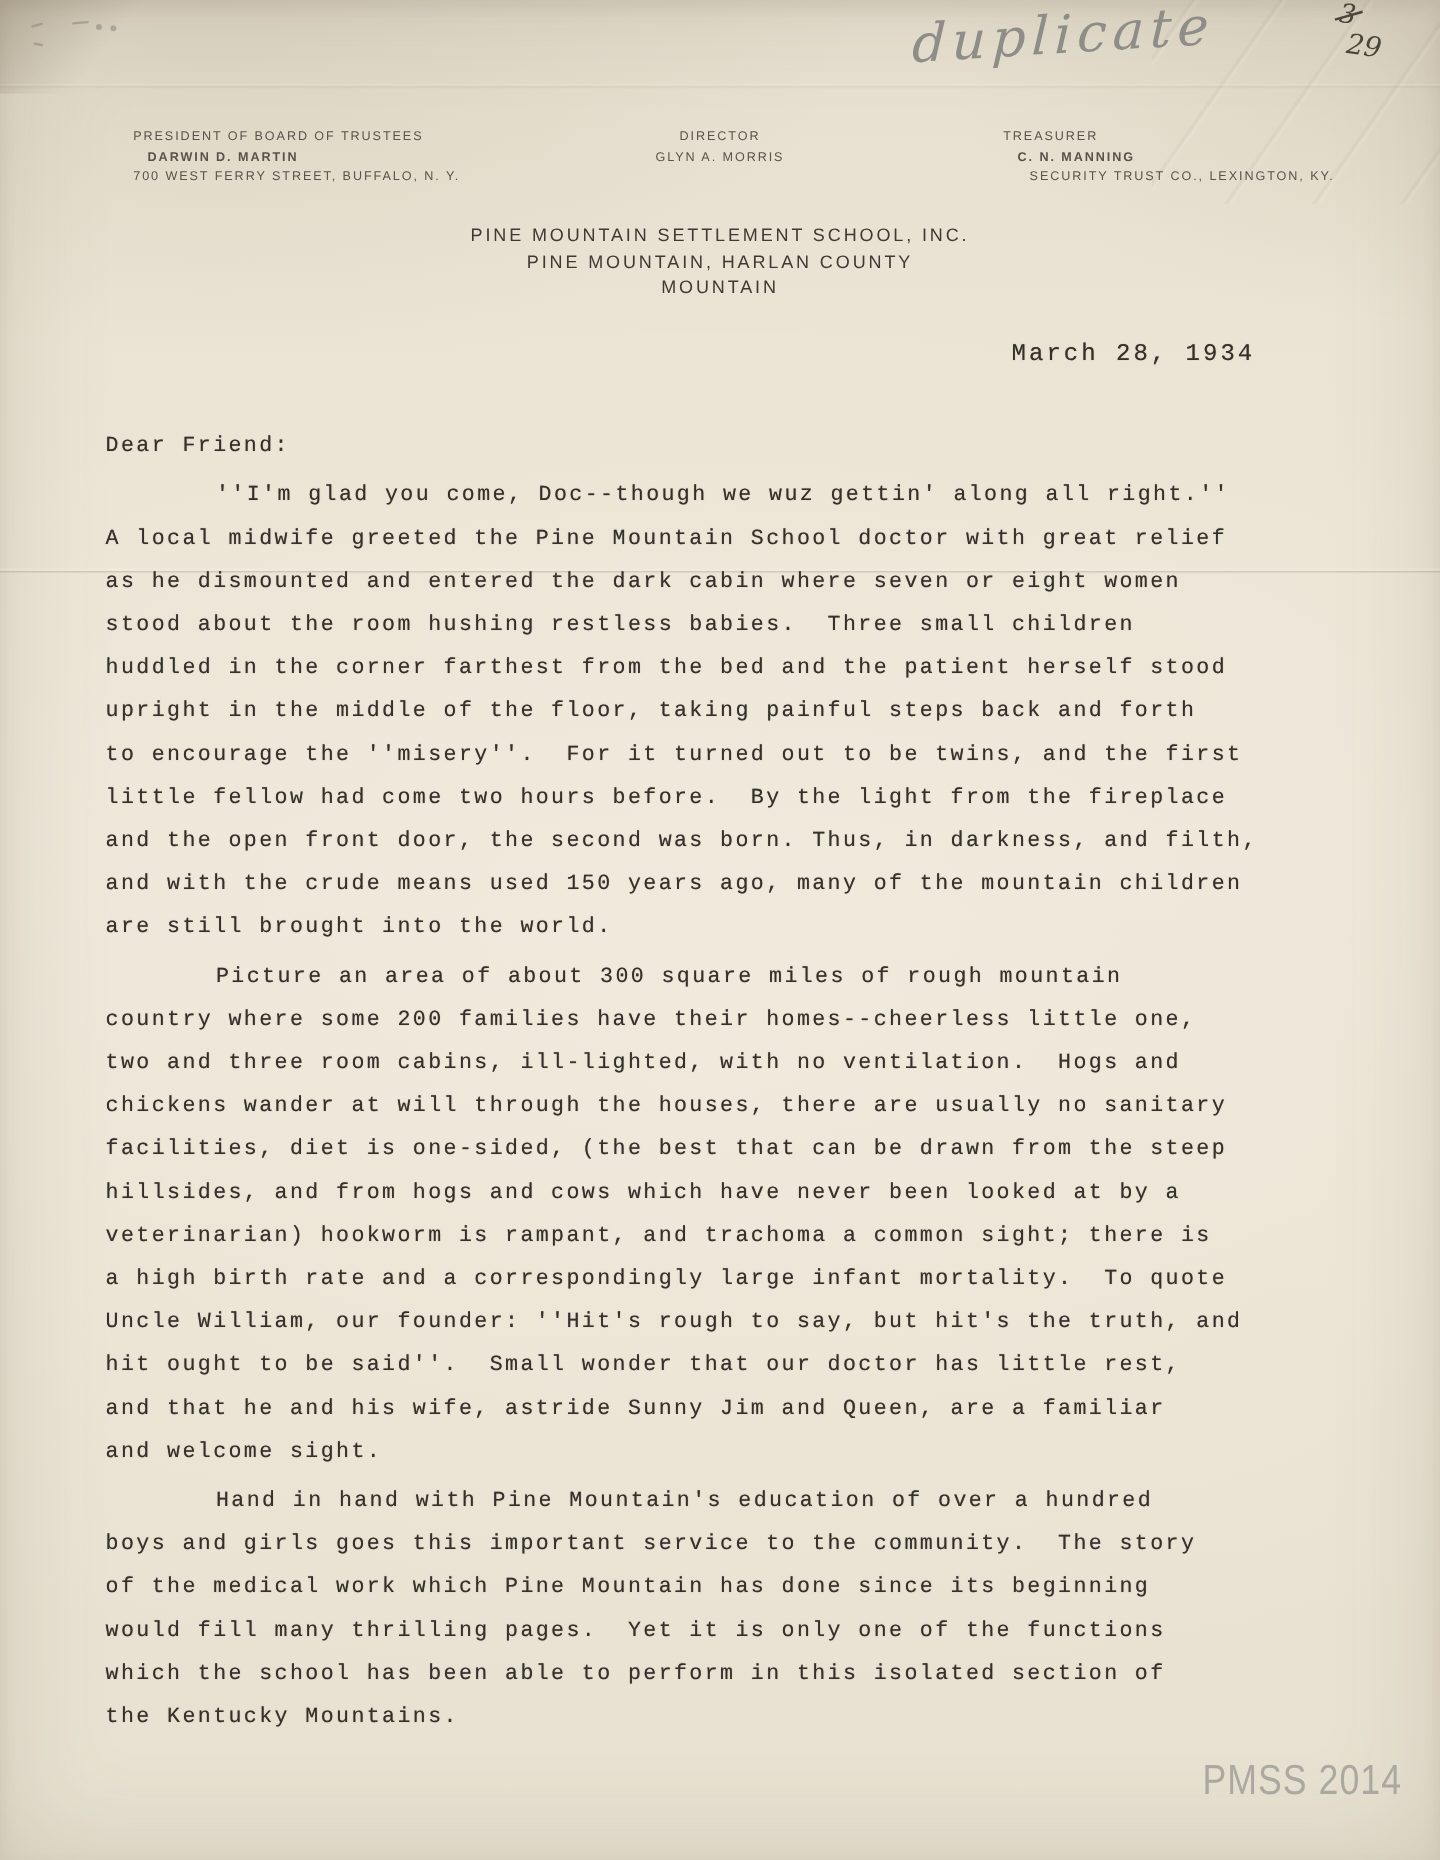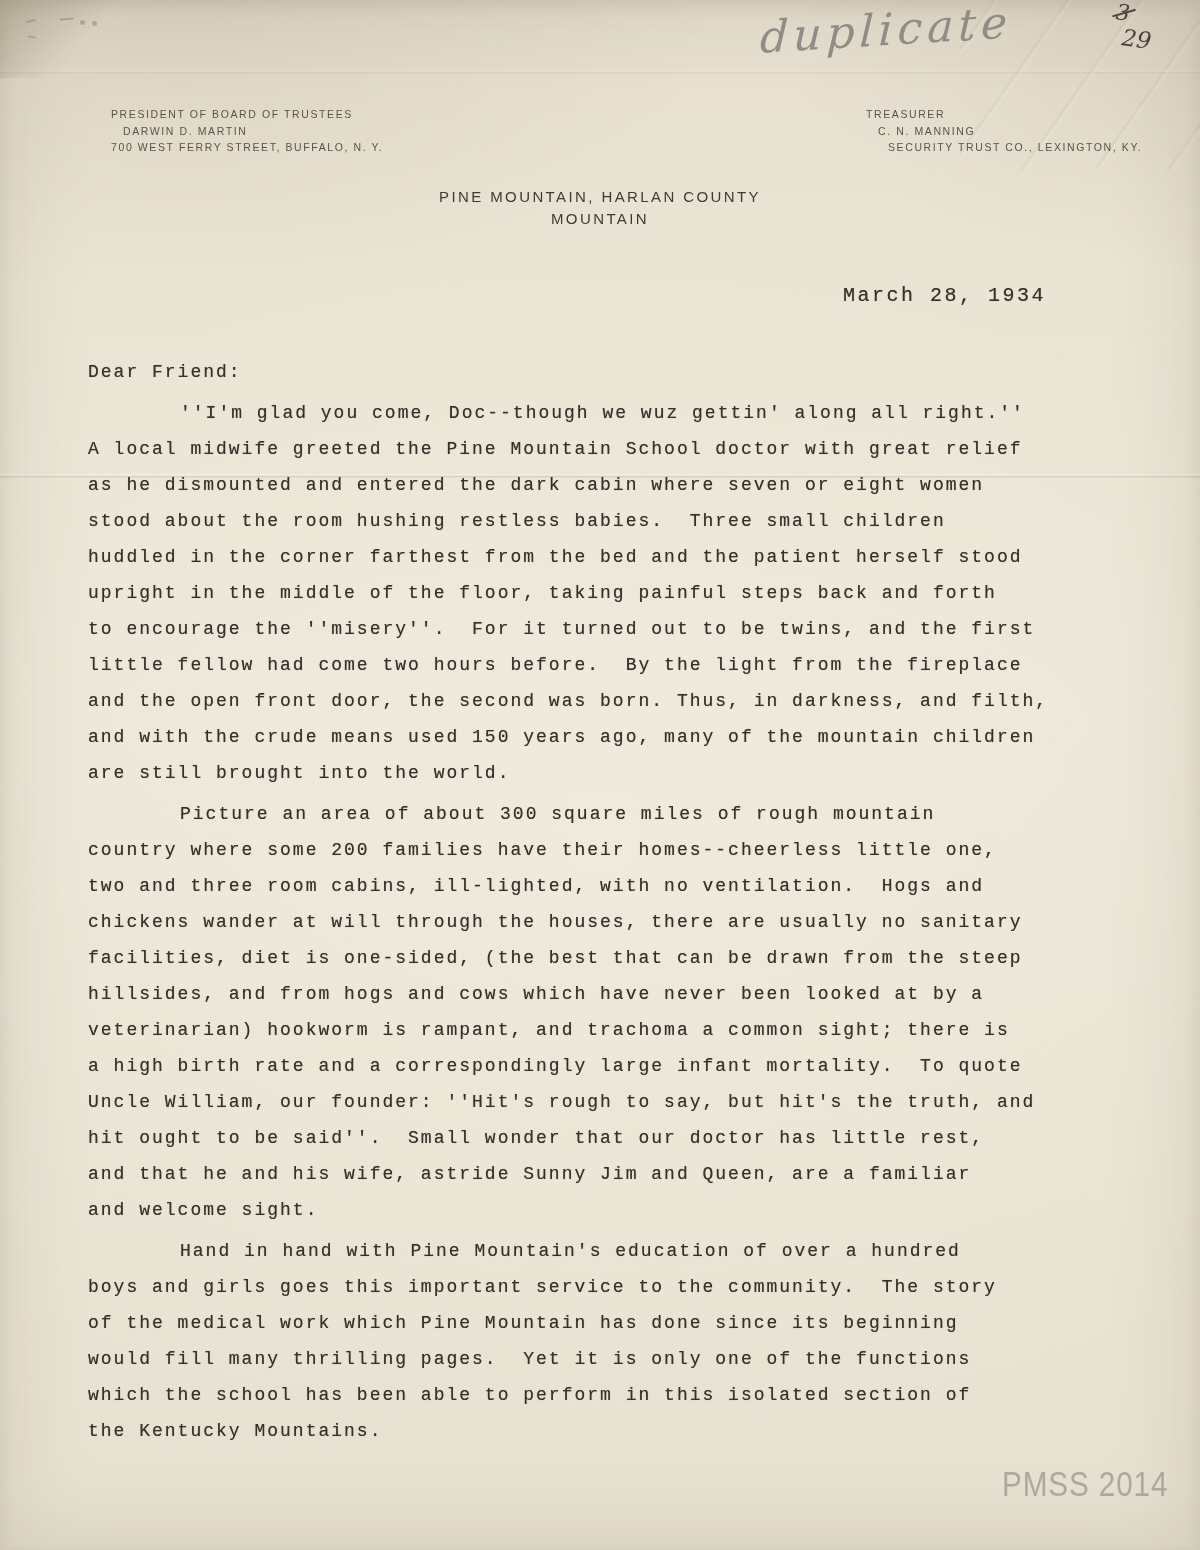--- a/index.html
+++ b/index.html
@@ -60,25 +60,25 @@
     background: #4a443b; transform: rotate(-22deg);
   }
   .num-plain { display: block; font-size: 23px; transform: rotate(8deg); margin: 4px 0 0 6px; }
 
   
   .lh {
     position: absolute; top: 106px;
     color: #59534b; font-size: 10.5px; letter-spacing: 1.6px; line-height: 16.5px;
     white-space: nowrap;
   }
-  .lh .ind1 { padding-left: 12px; }
+  .lh .ind1 { padding-left: 12px; font-weight: bold; }
   .lh .ind2 { padding-left: 22px; }
   .lh-left { left: 111px; }
   .lh-center { left: 480px; width: 240px; text-align: center; }
-  .lh-right { left: 866px; }
+  .lh-right { left: 836px; }
 
   .org {
     position: absolute; top: 186px; left: 0; width: 100%;
     text-align: center; color: #3e3a34;
     font-size: 15px; letter-spacing: 2.4px; line-height: 21.5px;
   }
 
   
   .tw {
     font-family: "Liberation Mono", "DejaVu Sans Mono", monospace;
@@ -128,28 +128,33 @@
     <span class="num-crossed">3</span>
     <span class="num-plain">29</span>
   </div>
 
   <div class="lh lh-left">
     <div>PRESIDENT OF BOARD OF TRUSTEES</div>
     <div class="ind1">DARWIN D. MARTIN</div>
     <div>700 WEST FERRY STREET, BUFFALO, N. Y.</div>
   </div>
 
+  <div class="lh lh-center">
+    <div>DIRECTOR</div>
+    <div>GLYN A. MORRIS</div>
+  </div>
 
   <div class="lh lh-right">
     <div>TREASURER</div>
     <div class="ind1">C. N. MANNING</div>
     <div class="ind2">SECURITY TRUST CO., LEXINGTON, KY.</div>
   </div>
 
   <div class="org">
+    <div>PINE MOUNTAIN SETTLEMENT SCHOOL, INC.</div>
     <div>PINE MOUNTAIN, HARLAN COUNTY</div>
     <div>MOUNTAIN</div>
   </div>
 
   <div class="date tw">March 28, 1934</div>
 
   <div class="body-text tw">
     <p class="salutation">Dear Friend:</p>
     <p class="para">''I'm glad you come, Doc--though we wuz gettin' along all right.''
 A local midwife greeted the Pine Mountain School doctor with great relief

